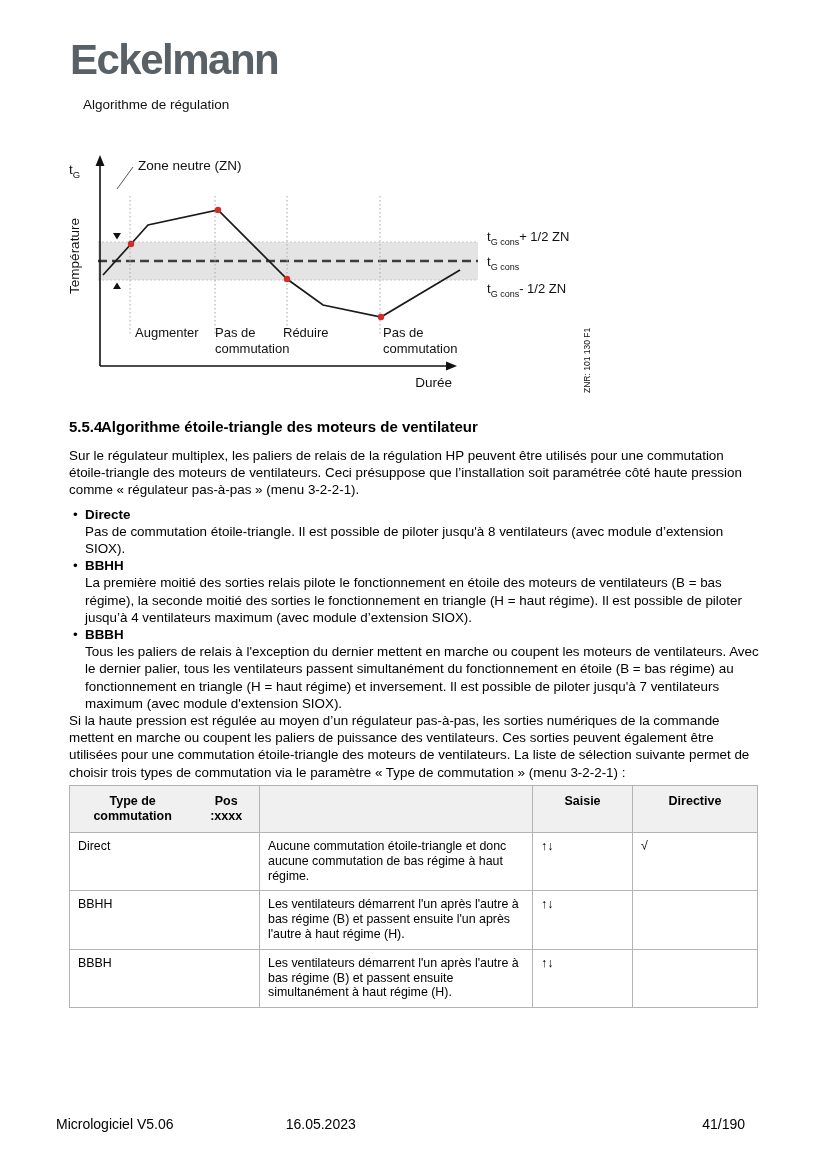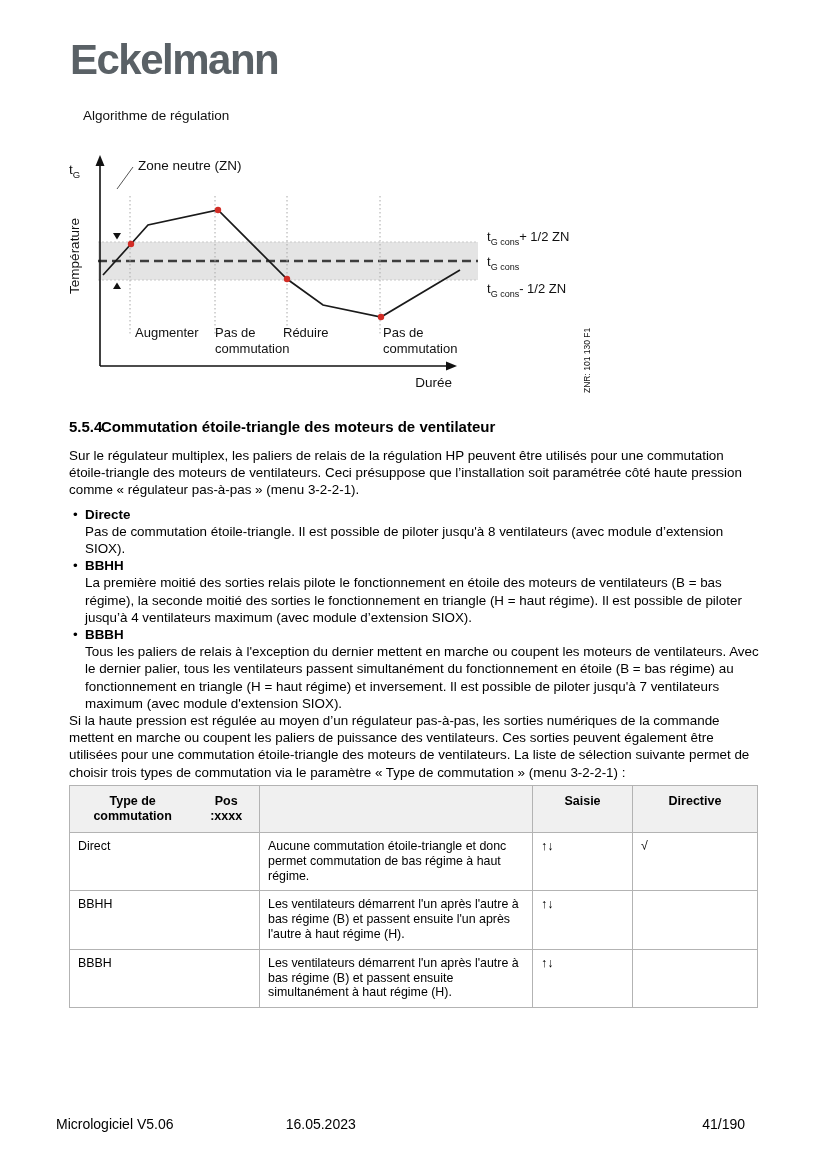--- a/index.html
+++ b/index.html
@@ -11,21 +11,21 @@
     color: #000;
     overflow: hidden;
   }
   .logo {
     position: absolute; left: 70px; top: 36px;
     font-size: 42px; font-weight: bold; letter-spacing: -1.5px;
     color: #5a6166;
     text-align: right;
   }
   .fig-caption {
-    position: absolute; left: 83px; top: 108px;
+    position: absolute; left: 83px; top: 97px;
     font-size: 13.5px; color: #111;
   }
   .chart { position: absolute; left: 60px; top: 148px; }
   .chart text { font-family: "Liberation Sans", "DejaVu Sans", sans-serif; fill: #111; }
   .content {
     position: absolute; left: 69px; top: 418px; width: 692px;
     font-size: 13.4px; line-height: 17.2px;
   }
   .content h2 {
     display: flex; margin: 0 0 11px 0;
@@ -129,21 +129,21 @@
 
     <text x="392" y="239" font-size="13.5" text-anchor="end">Durée</text>
 
     <text font-size="8.5" fill="#444" transform="rotate(-90 530 245)" x="530" y="245">ZNR: 101 130 F1</text>
   </svg>
 
   <div class="content">
 
     <h2>
       <span class="sec-num">5.5.4</span>
-      <span>Commutation étoile-triangle des moteurs de ventilateur</span>
+      <span>Algorithme étoile-triangle des moteurs de ventilateur</span>
     </h2>
     <p>Sur le régulateur multiplex, les paliers de relais de la régulation HP peuvent être utilisés pour une commutation étoile-triangle des moteurs de ventilateurs. Ceci présuppose que l’installation soit paramétrée côté haute pression comme « régulateur pas-à-pas » (menu 3-2-2-1).</p>
 
     <ul class="bullet-list">
       <li>
         <span class="marker">•</span>
         <span class="term">Directe</span>
         <span>Pas de commutation étoile-triangle. Il est possible de piloter jusqu'à 8 ventilateurs (avec module d’extension SIOX).</span>
       </li>
       <li>
@@ -176,21 +176,21 @@
             </span>
           </th>
           <th class="col-desc"></th>
           <th class="col-sais">Saisie</th>
           <th class="col-dir">Directive</th>
         </tr>
       </thead>
       <tbody>
         <tr>
           <td>Direct</td>
-          <td class="cell-desc">Aucune commutation étoile-triangle et donc permet commutation de bas régime à haut régime.</td>
+          <td class="cell-desc">Aucune commutation étoile-triangle et donc aucune commutation de bas régime à haut régime.</td>
           <td>↑↓</td>
           <td>√</td>
         </tr>
         <tr>
           <td>BBHH</td>
           <td class="cell-desc">Les ventilateurs démarrent l'un après l'autre à bas régime (B) et passent ensuite l'un après l'autre à haut régime (H).</td>
           <td>↑↓</td>
           <td></td>
         </tr>
         <tr>

